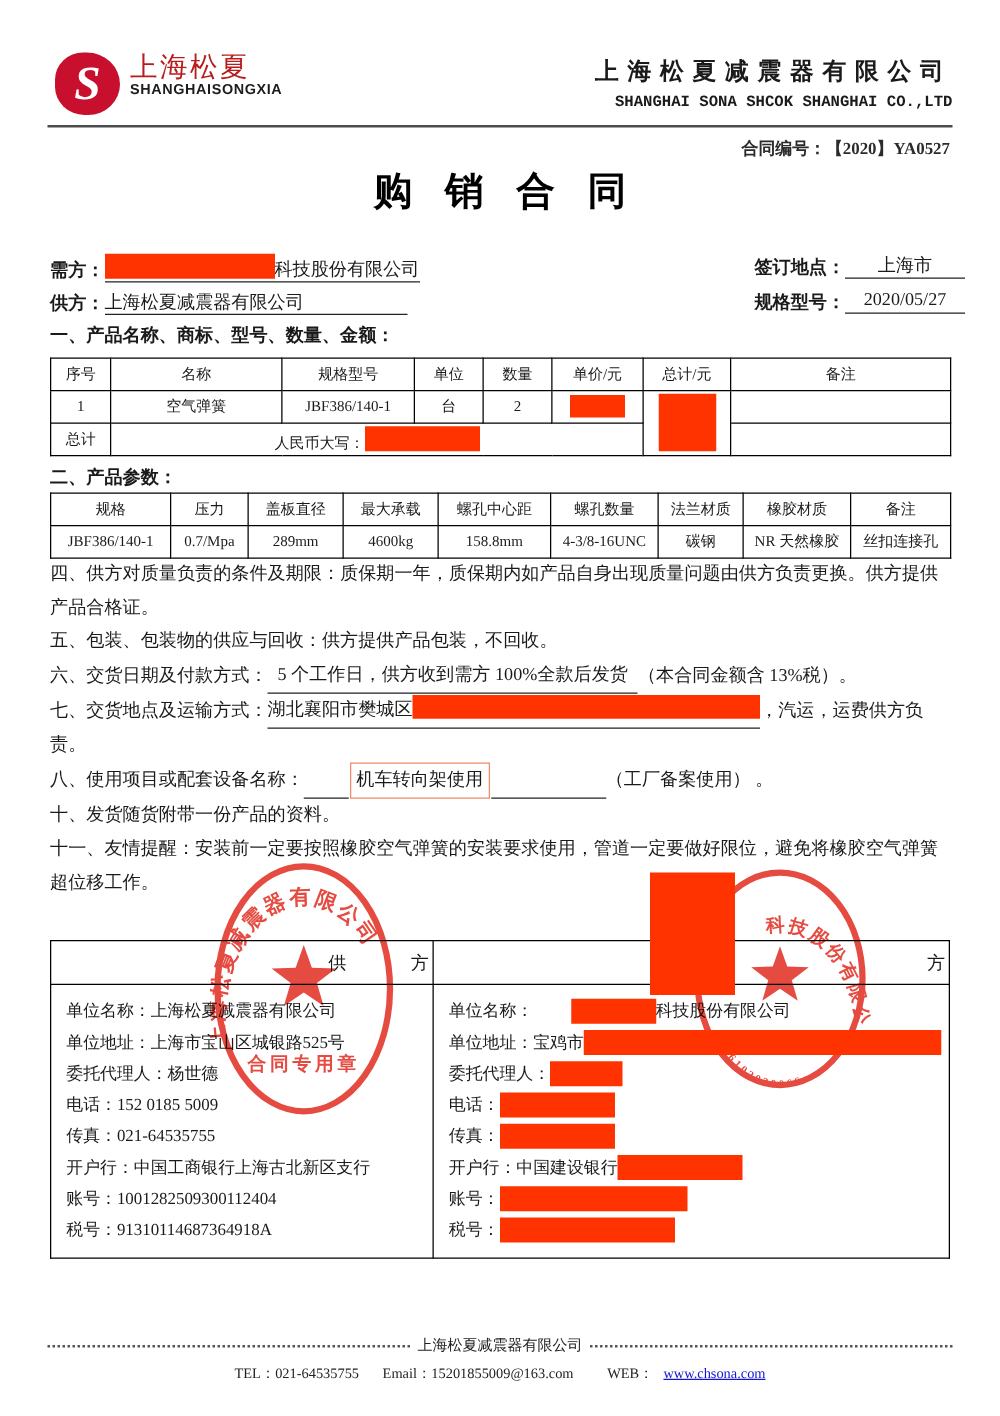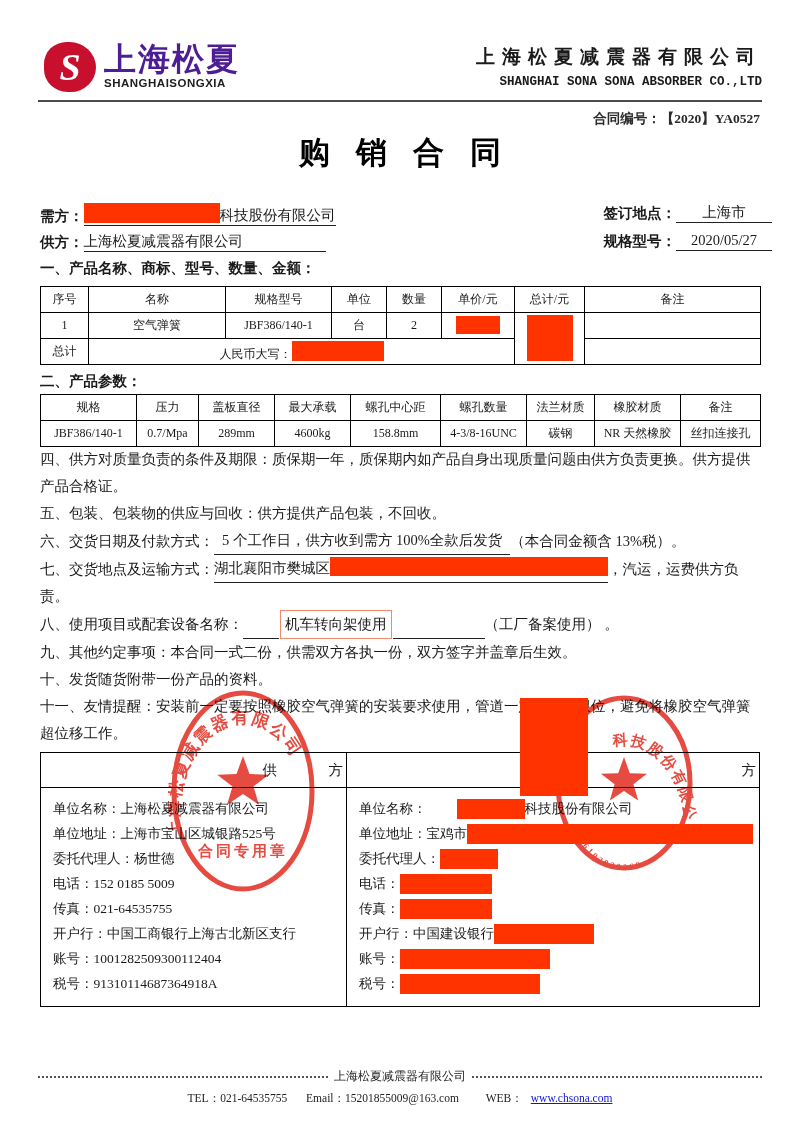--- a/index.html
+++ b/index.html
@@ -5,21 +5,21 @@
   html,body{margin:0;padding:0;background:#e9e9e9;}
   .page{position:relative;width:800px;height:1133px;margin:0 auto;background:#fff;
         font-family:"Liberation Serif","DejaVu Serif",serif;color:#1a1a1a;overflow:hidden;}
   
   .hdr{position:absolute;left:38px;top:38px;right:38px;height:62px;}
   .logo{position:absolute;left:6px;top:4px;display:flex;align-items:flex-start;}
   .logo-mark{width:52px;height:50px;background:#C8102E;border-radius:46% 54% 52% 48%;
              display:flex;align-items:center;justify-content:center;}
   .logo-s{color:#fff;font-family:"Liberation Serif",serif;font-style:italic;font-weight:bold;font-size:38px;line-height:1;}
   .logo-txt{margin-left:8px;}
-  .logo-cn{font-family:"Liberation Sans",sans-serif;font-weight:bold;font-size:32px;letter-spacing:2px;color:#4c1d95;line-height:1.1;}
+  .logo-cn{font-family:"Liberation Sans",sans-serif;font-weight:normal;font-size:22px;letter-spacing:2px;color:#b91c1c;line-height:1.1;}
   .logo-en{font-family:"Liberation Sans",sans-serif;font-weight:bold;font-size:11.5px;letter-spacing:.5px;color:#1d1d1d;}
   .hdr-right{position:absolute;right:0;top:6px;text-align:right;}
   .hdr-cn{font-size:19px;font-weight:bold;letter-spacing:7px;}
   .hdr-en{font-family:"Liberation Mono","DejaVu Sans Mono",monospace;font-size:12.5px;font-weight:bold;letter-spacing:0;margin-top:5px;}
   .hdr-rule{position:absolute;left:38px;right:38px;top:100px;height:2px;background:#4c4c4c;}
   .contract-no{position:absolute;right:40px;top:110px;font-size:13.5px;color:#2b2b2b;font-weight:bold;}
   
   .title{position:absolute;left:0;right:0;top:132px;text-align:center;font-size:31px;font-weight:bold;
          letter-spacing:26px;text-indent:26px;color:#000;}
   
@@ -70,21 +70,21 @@
       <div class="logo-mark">
         <span class="logo-s">S</span>
       </div>
       <div class="logo-txt">
         <div class="logo-cn">上海松夏</div>
         <div class="logo-en">SHANGHAISONGXIA</div>
       </div>
     </div>
     <div class="hdr-right">
       <div class="hdr-cn">上海松夏减震器有限公司</div>
-      <div class="hdr-en">SHANGHAI SONA SONA ABSORBER CO.,LTD</div>
+      <div class="hdr-en">SHANGHAI SONA SHCOK SHANGHAI CO.,LTD</div>
     </div>
   </div>
   <div class="hdr-rule"></div>
 
   <div class="contract-no"><span>合同编号：</span><span>【2020】YA0527</span></div>
 
   <div class="title">购销合同</div>
 
   <div class="party-row pr1">
     <div>
@@ -182,21 +182,20 @@
     </tr>
   </tbody>
     </table>
 
   <div class="clauses">
     <p>四、供方对质量负责的条件及期限：质保期一年，质保期内如产品自身出现质量问题由供方负责更换。供方提供产品合格证。</p>
     <p>五、包装、包装物的供应与回收：供方提供产品包装，不回收。</p>
     <p><span>六、交货日期及付款方式：</span><span class="u" style="padding:0 8px;">5 个工作日，供方收到需方 100%全款后发货</span><span>（本合同金额含 13%税）。</span></p>
     <p><span>七、交货地点及运输方式：</span><span class="u"><span>湖北襄阳市樊城区</span><span class="redact" style="width:278px;height:19px;"></span></span><span>，汽运，运费供方负责。</span></p>
     <p><span>八、使用项目或配套设备名称：</span><span class="ugap" style="width:36px;"></span><span class="box">机车转向架使用</span><span class="ugap" style="width:92px;"></span><span>（工厂备案使用） 。</span></p>
-    <p>九、其他约定事项：本合同一式二份，供需双方各执一份，双方签字并盖章后生效。</p>
     <p>十、发货随货附带一份产品的资料。</p>
     <p>十一、友情提醒：安装前一定要按照橡胶空气弹簧的安装要求使用，管道一定要做好限位，避免将橡胶空气弹簧超位移工作。</p>
   </div>
 
   <table class="sig">
     <tbody>
         <tr>
       <td class="hd" style="width:50%;">供　　　方</td>
       <td class="hd buyer" style="width:50%;">方</td>
     </tr>

